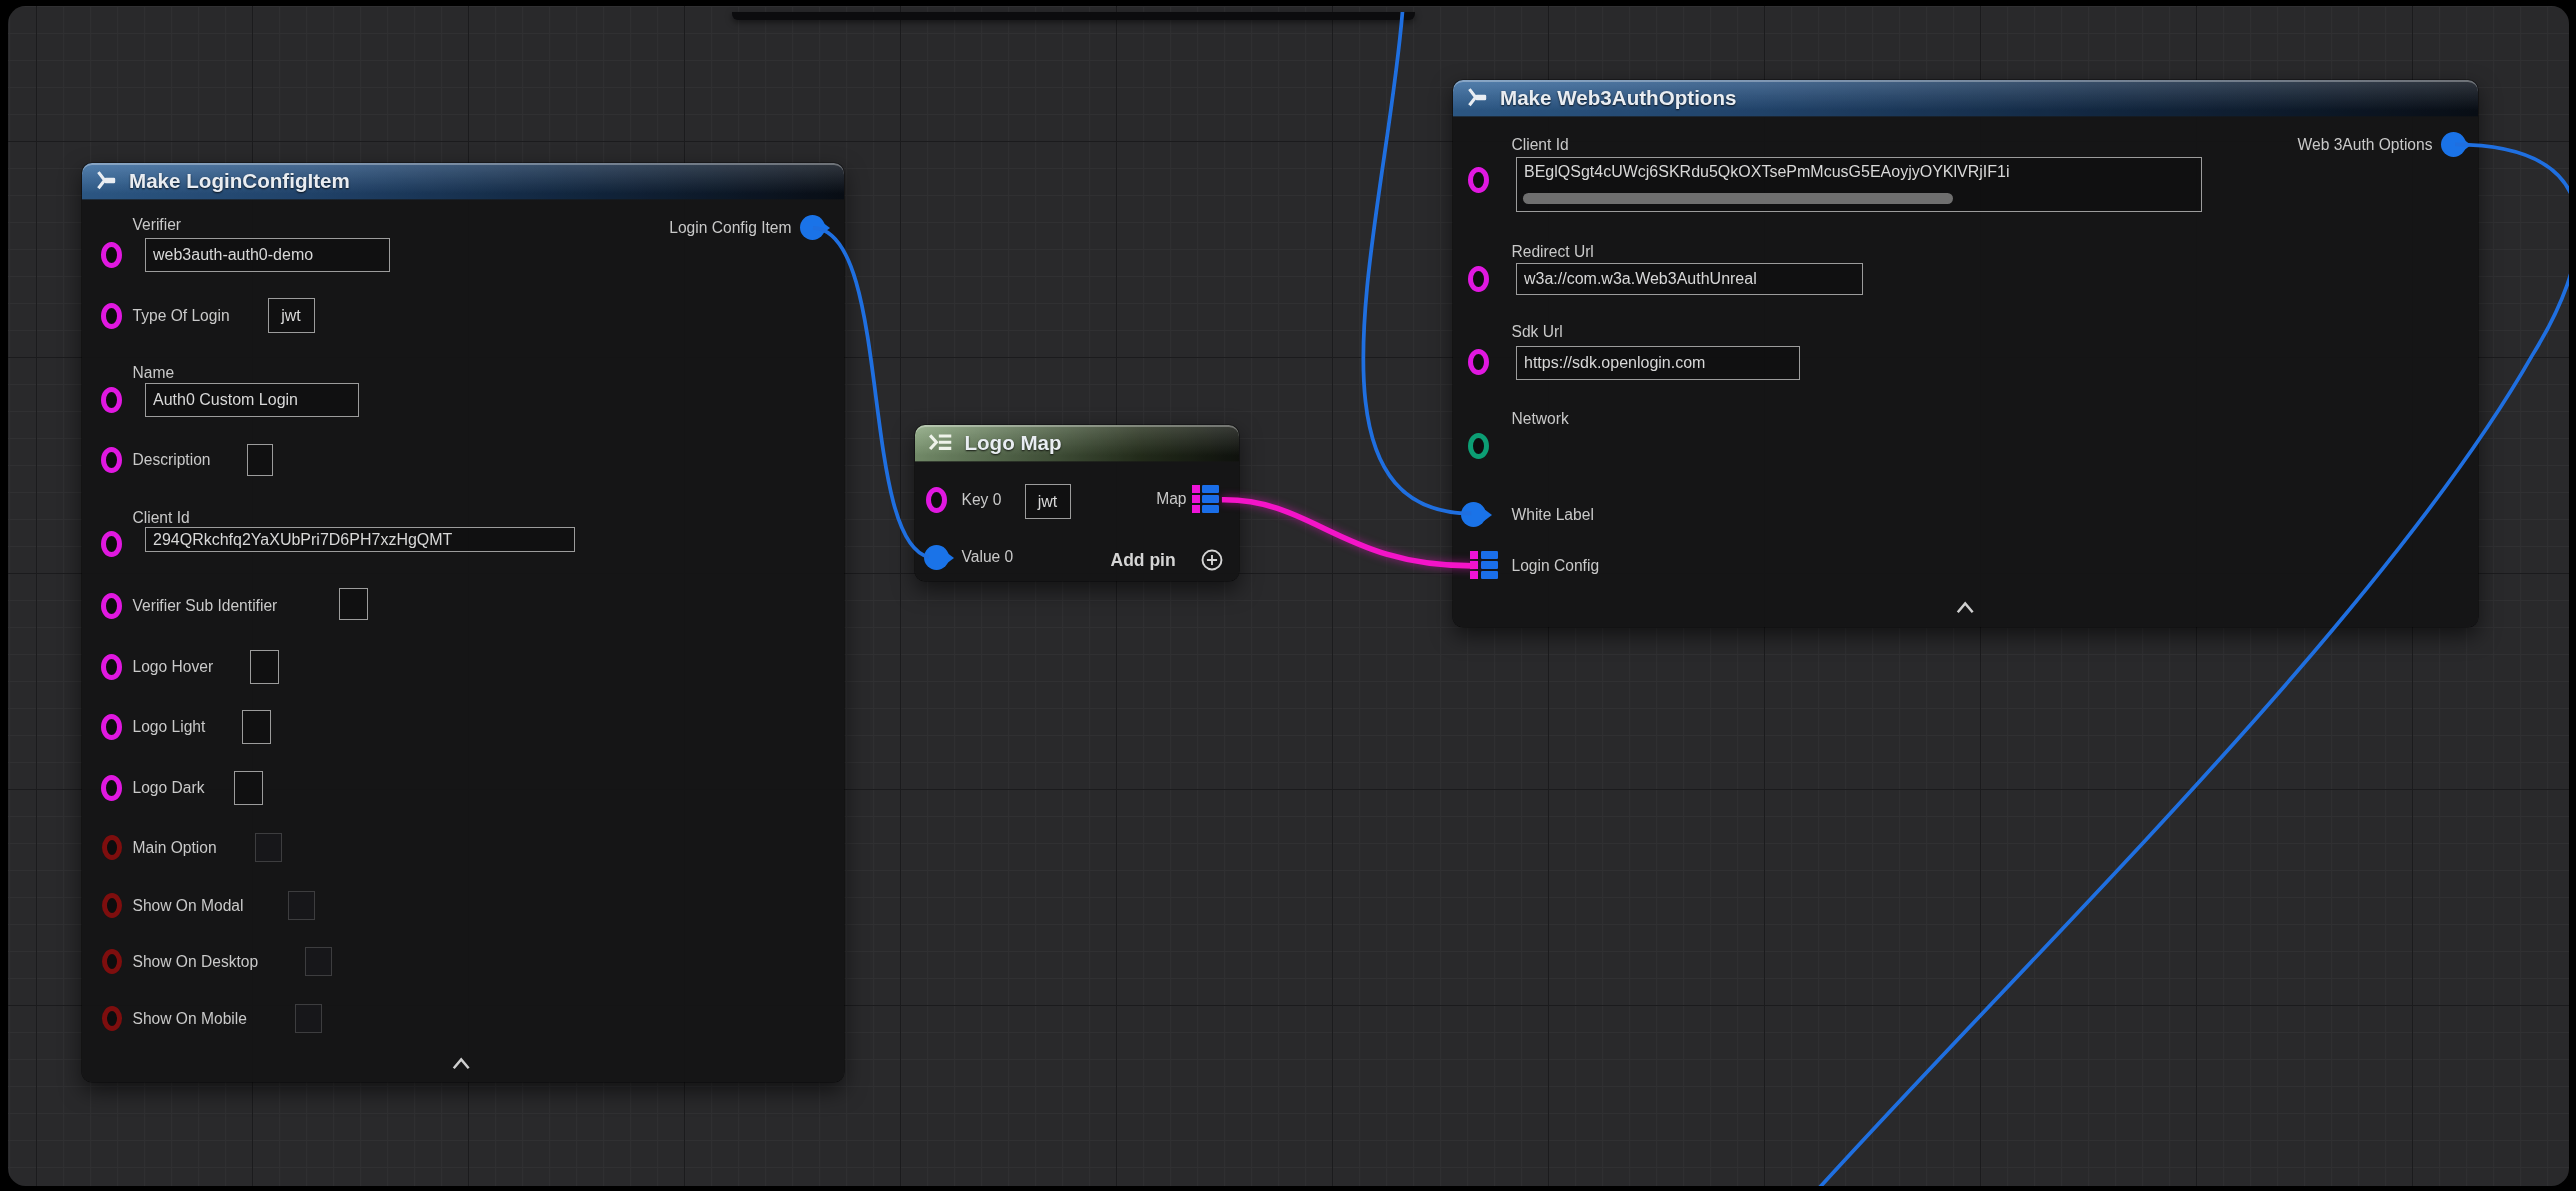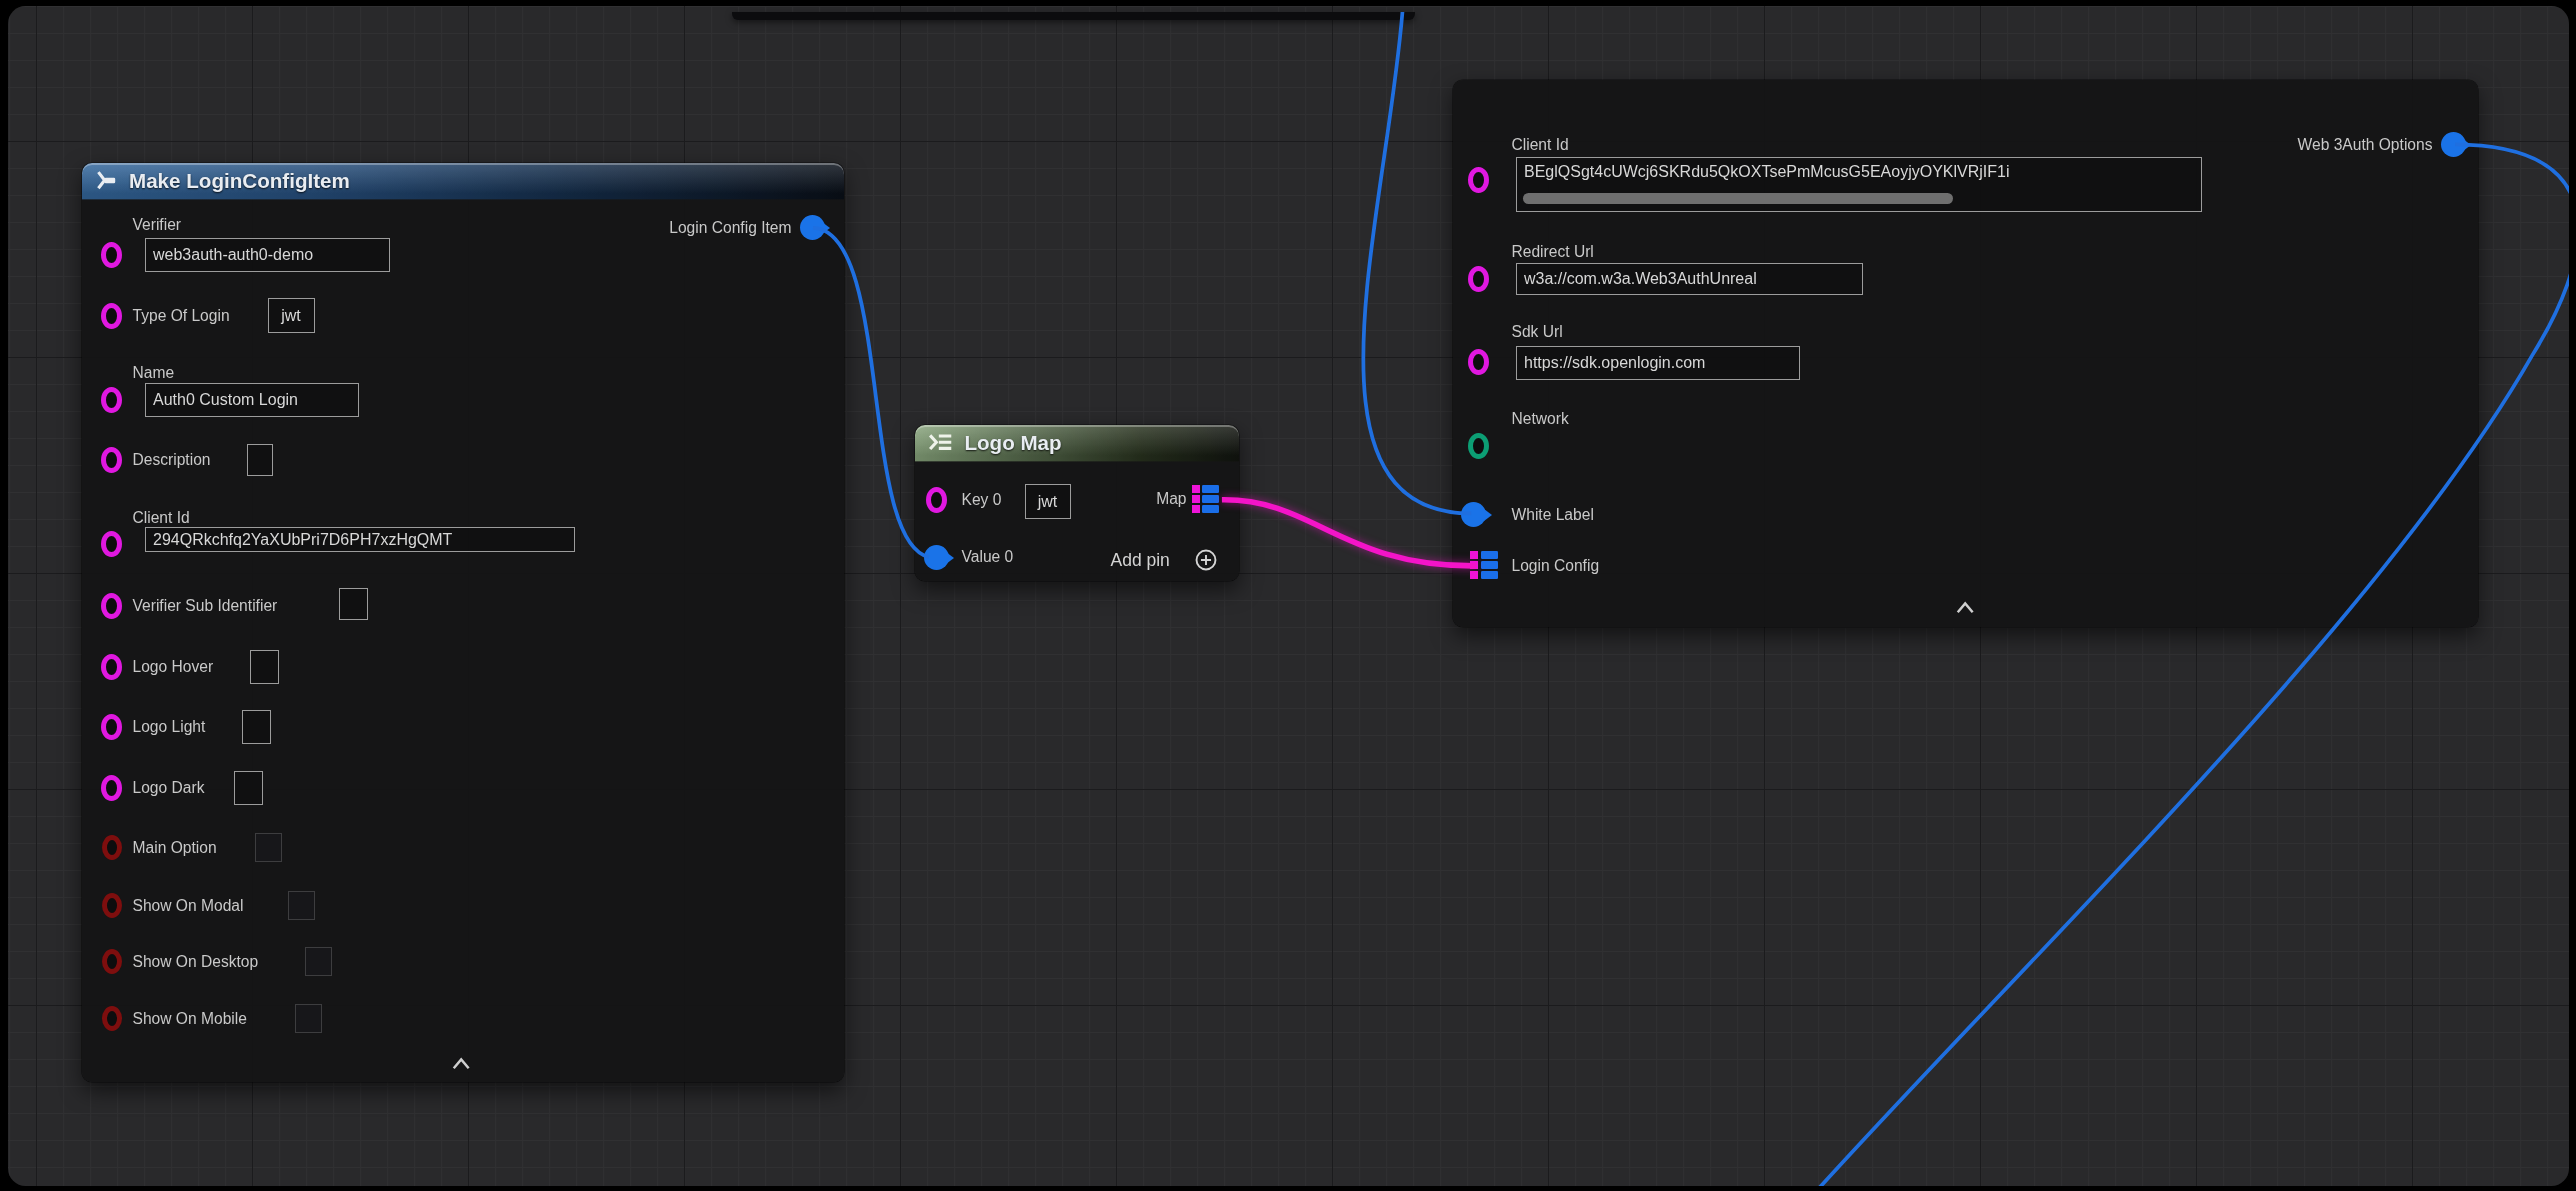--- a/index.html
+++ b/index.html
@@ -61,21 +61,21 @@
   .map-pin i{display:block;}
   .map-pin .k{background:#ef14d8;}
   .map-pin .v{background:#1a6ee8;border-radius:1.2px;}
 
   .dropdown{position:absolute;box-sizing:border-box;border:1.2px solid #414144;background:#0e0e10;
     border-radius:5px;display:flex;align-items:center;justify-content:space-between;
     padding:0 16px 0 18.7px;color:#bdbdbd;font-size:13.7px;letter-spacing:0.6px;}
   .scrollbar{position:absolute;height:11.2px;border-radius:5.6px;background:#6f6f6f;}
   .chev-btn{position:absolute;width:27.4px;height:17.5px;display:flex;align-items:center;justify-content:center;}
   .addpin{position:absolute;display:flex;align-items:center;gap:24px;color:#d5d5d5;
-    font-size:17.5px;font-weight:400;white-space:nowrap;}
+    font-size:17.5px;font-weight:700;white-space:nowrap;}
   .hdr-icon{flex:0 0 auto;}
 </style>
 </head>
 <body>
 
 <div id="stage">
   <div class="canvas">
 
     <div class="offscreen-node"></div>
 
@@ -183,20 +183,29 @@
       <div class="addpin" style="left:196px;top:123px;">
         <span>Add pin</span>
         <svg width="24" height="24" viewBox="0 0 38 38">
           <circle cx="19" cy="19" r="15" stroke="#d5d5d5" stroke-width="3" fill="none"></circle>
           <path d="M19 11 V27 M11 19 H27" stroke="#d5d5d5" stroke-width="3"></path>
         </svg>
       </div>
     </div>
 
     <div class="node" style="left:1445px;top:74px;width:1025px;height:547px;">
+      <div class="node-header hdr-blue">
+        <span class="hdr-icon">
+          <svg width="25" height="22.4" viewBox="0 0 40 36">
+            <path d="M7 5 L17 18 L7 31" stroke="#e9edf2" stroke-width="5" fill="none"></path>
+            <rect x="17" y="14" width="17" height="9" rx="2" fill="#e9edf2"></rect>
+          </svg>
+        </span>
+        <span class="node-title">Make Web3AuthOptions</span>
+      </div>
 
       <span class="out-lbl" style="right:45px;top:55px;">Web 3Auth Options</span>
       <span class="pin-dot" style="left:988px;top:52px;"></span>
 
       <span class="lbl" style="left:59px;top:55px;">Client Id</span>
       <div class="field" style="left:63px;top:77px;width:686px;height:55px;align-items:flex-start;padding-top:5px;">BEglQSgt4cUWcj6SKRdu5QkOXTsePmMcusG5EAoyjyOYKlVRjIF1i</div>
       <div class="scrollbar" style="left:70px;top:113px;width:430px;"></div>
       <span class="pin-ring" style="left:15.6px;top:87px;"></span>
 
       <span class="lbl" style="left:59px;top:162px;">Redirect Url</span>

